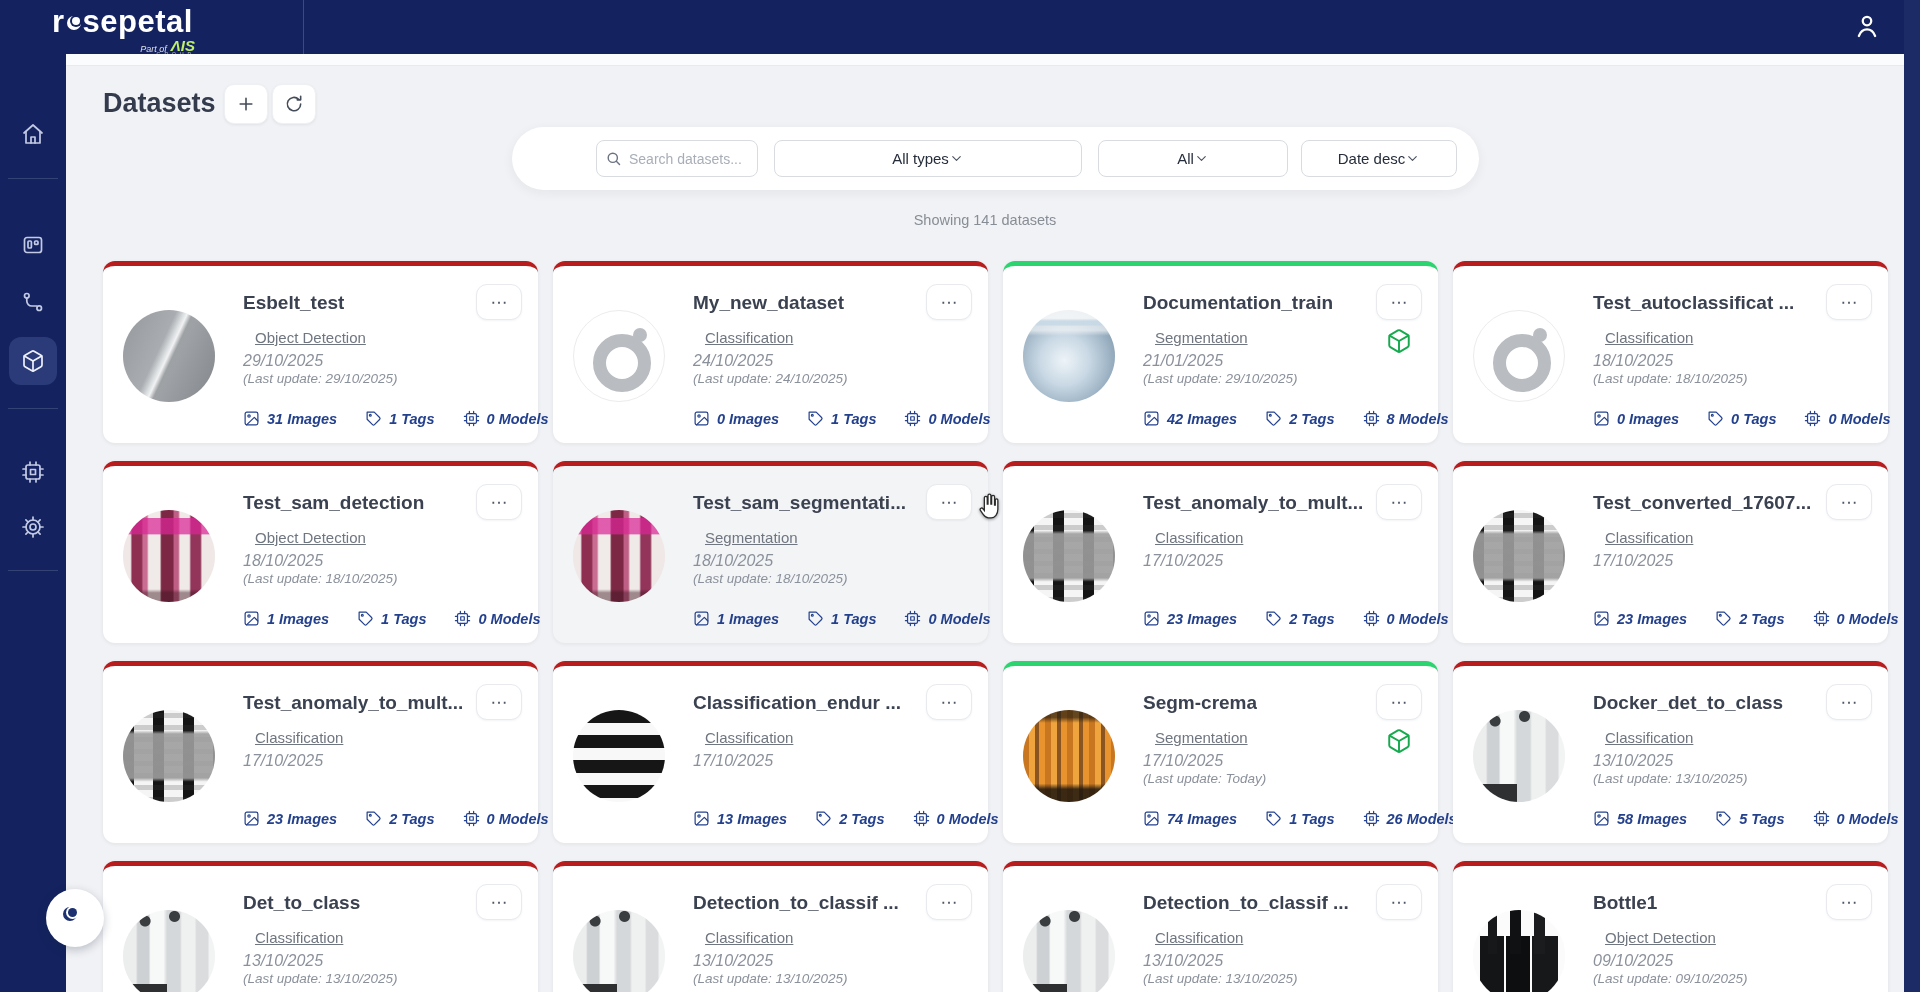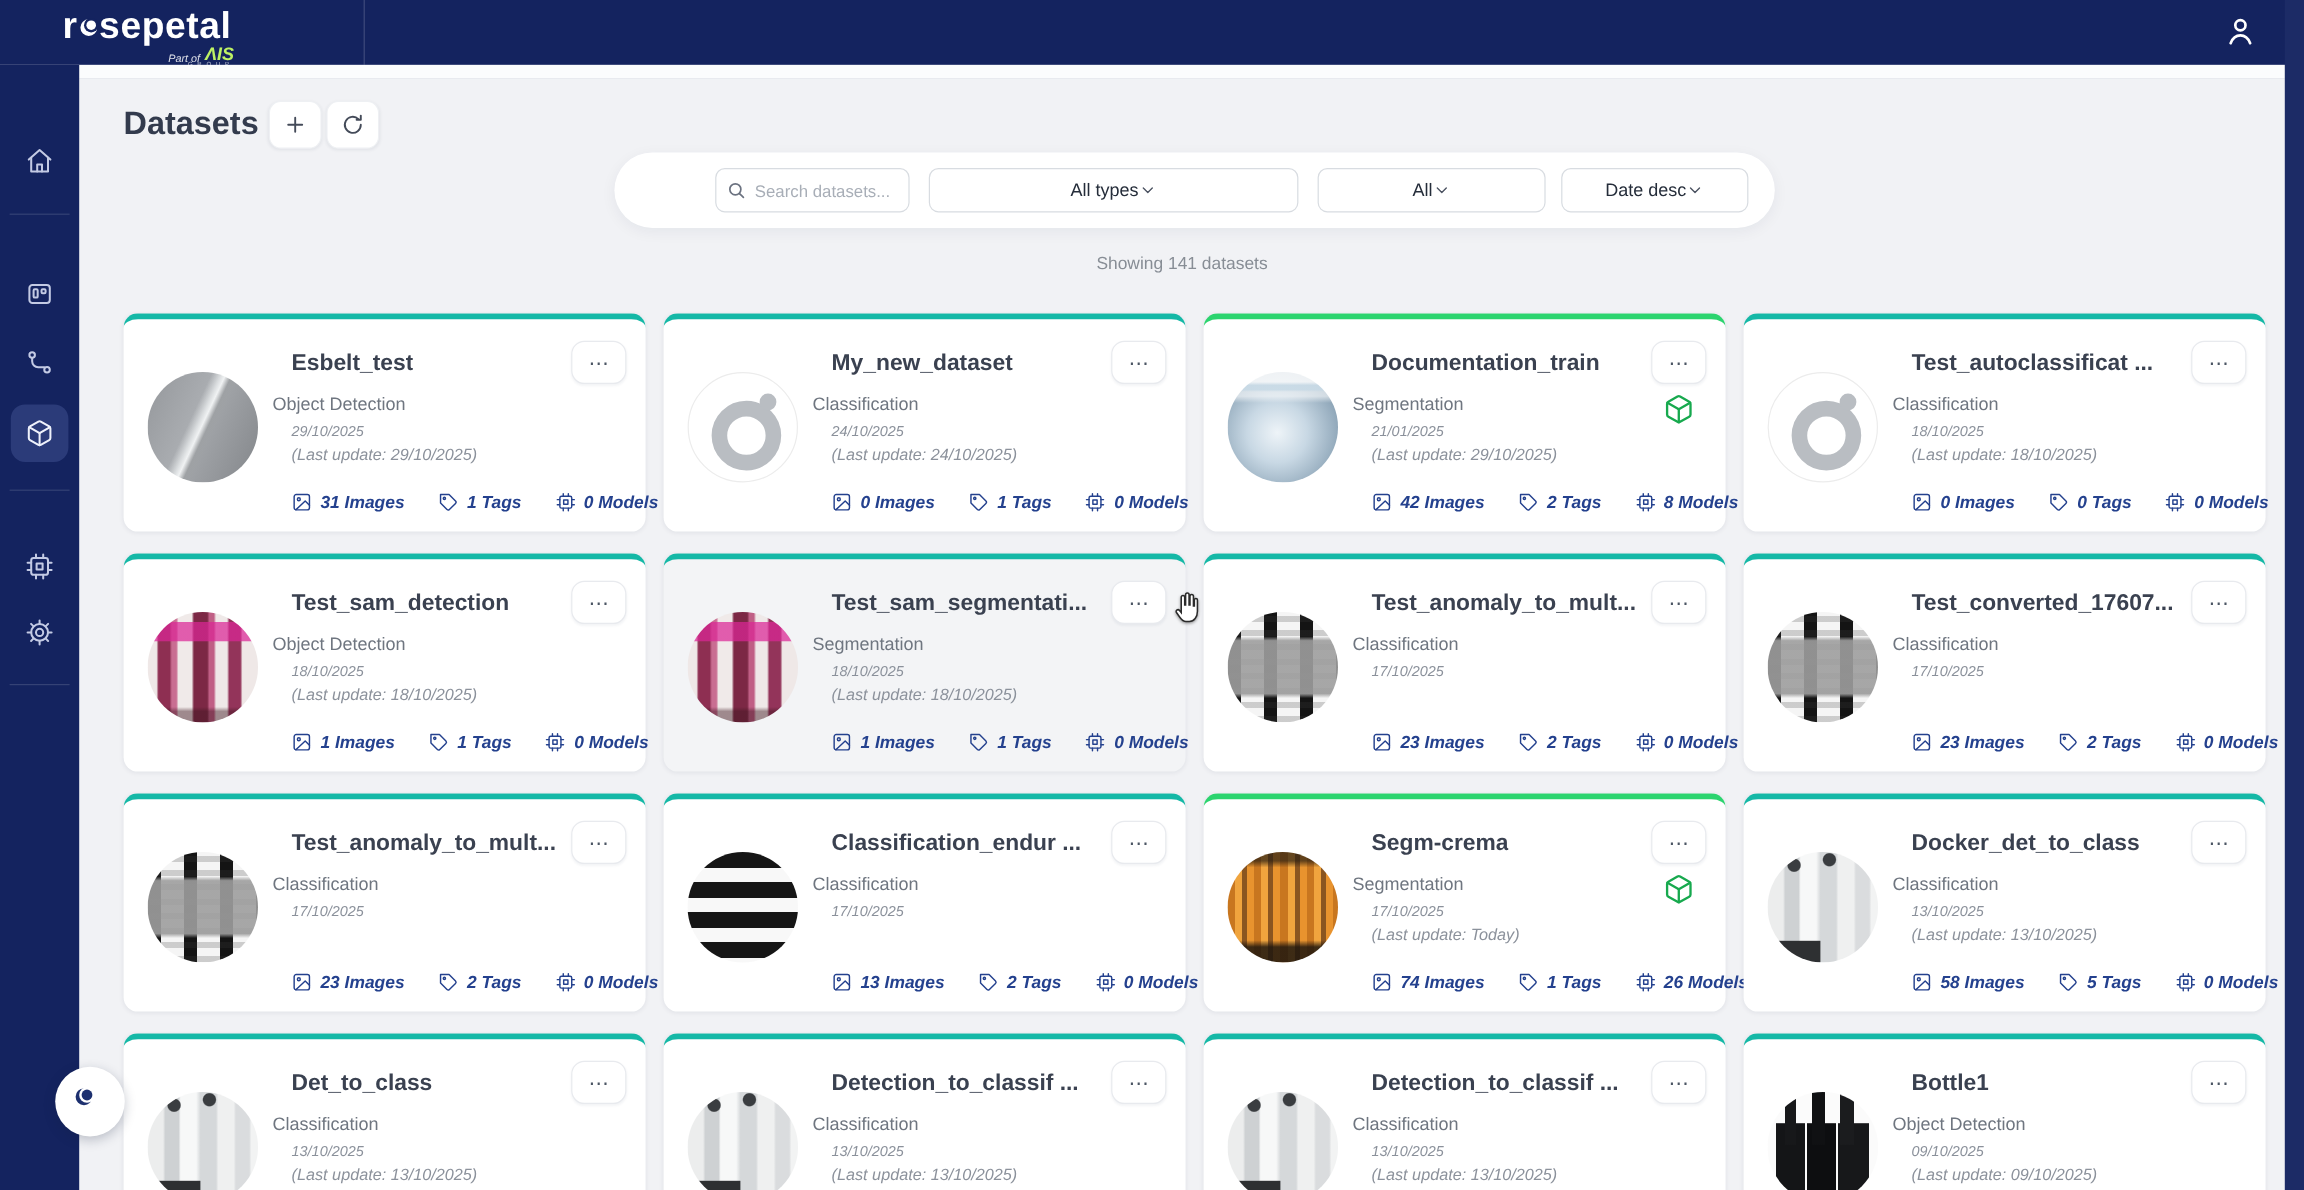--- a/index.html
+++ b/index.html
@@ -47,28 +47,28 @@
   .search-box input::placeholder { color:#a8aeb7; }
   .select { position:absolute; top:13px; height:37px; border:1px solid #d8dce1; border-radius:8px; display:flex; align-items:center; justify-content:center; padding:0 12px; font-size:15px; color:#252d3a; cursor:pointer; background:#fff; }
   .select svg { width:15px; height:15px; stroke:#4a5160; fill:none; stroke-width:1.8; stroke-linecap:round; stroke-linejoin:round; }
   #type-select { left:262px; width:308px; }
   #scope-select { left:586px; width:190px; }
   #sort-select { left:789px; width:156px; }
   .results { position:absolute; left:66px; top:212px; width:1838px; text-align:center; font-size:14.5px; color:#878d95; }
 
   
   .grid { position:absolute; left:103px; top:261px; width:1785px; display:grid; grid-template-columns:repeat(4,435px); grid-auto-rows:182px; column-gap:15px; row-gap:18px; }
-  .card { position:relative; background:#fff; border-radius:12px; border-top:5px solid #14b8a6; box-shadow:0 1px 4px rgba(20,30,60,.07); cursor:pointer; }
+  .card { position:relative; background:#fff; border-radius:12px; border-top:5px solid #b91c1c; box-shadow:0 1px 4px rgba(20,30,60,.07); cursor:pointer; }
   .card.accent-green { border-top-color:#2bd46e; }
   .card.hovered { background:#f3f4f6; }
   .thumb { position:absolute; left:20px; top:44px; width:92px; height:92px; border-radius:50%; overflow:hidden; background:#eceef0; }
   .card-title { position:absolute; left:140px; top:26px; font-size:19px; font-weight:700; color:#3a4150; max-width:230px; white-space:nowrap; overflow:hidden; }
   .menu-btn { position:absolute; right:16px; top:18px; width:46px; height:36px; background:#fff; border:1px solid #e8eaee; border-radius:11px; box-shadow:0 1px 2px rgba(25,35,70,.05); cursor:pointer; font-size:17px; color:#4b5563; line-height:1; }
-  .card-type { position:absolute; left:124px; top:63px; font-size:15px; color:#6f7680; }
-  .card-date { position:absolute; left:140px; top:86px; font-size:12px; font-style:italic; color:#8b919b; }
+  .card-type { position:absolute; left:152px; top:63px; font-size:15px; color:#6f7680;text-decoration:underline; }
+  .card-date { position:absolute; left:140px; top:86px; font-size:16px; font-style:italic; color:#8b919b; }
   .card-update { position:absolute; left:140px; top:105px; font-size:13.5px; font-style:italic; color:#8b919b; }
   .badge { position:absolute; right:26px; top:62px; width:26px; height:26px; }
   .badge svg { width:26px; height:26px; stroke:#17a94e; fill:none; stroke-width:1.8; stroke-linecap:round; stroke-linejoin:round; }
   .stats { position:absolute; left:140px; bottom:16px; display:flex; gap:28px; align-items:flex-start;font-style:italic; }
   .stat { display:flex; align-items:center; gap:7px; font-size:14.5px; font-weight:600; color:#24418e; white-space:nowrap; }
   .stat svg { width:17px; height:17px; stroke:#24418e; fill:none; stroke-width:1.7; stroke-linecap:round; stroke-linejoin:round; }
 
   
   .thumb-belt { background:
     linear-gradient(115deg,transparent 40%,#d9dcde 46%,#f0f2f3 49%,#9ea1a4 53%,transparent 59%),

